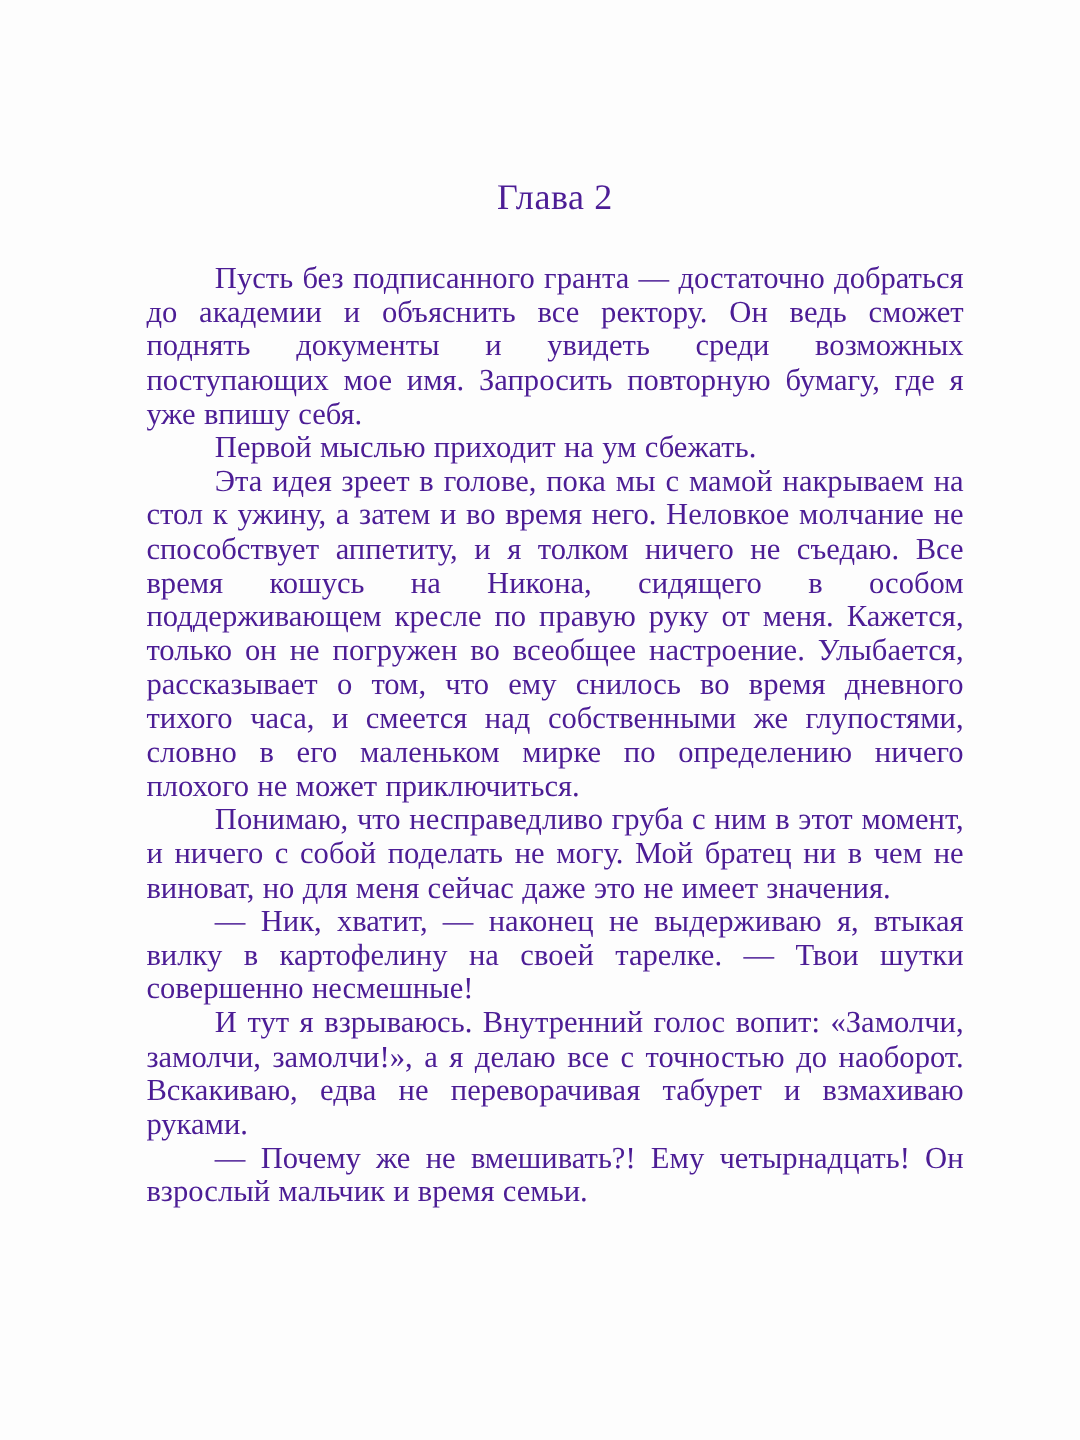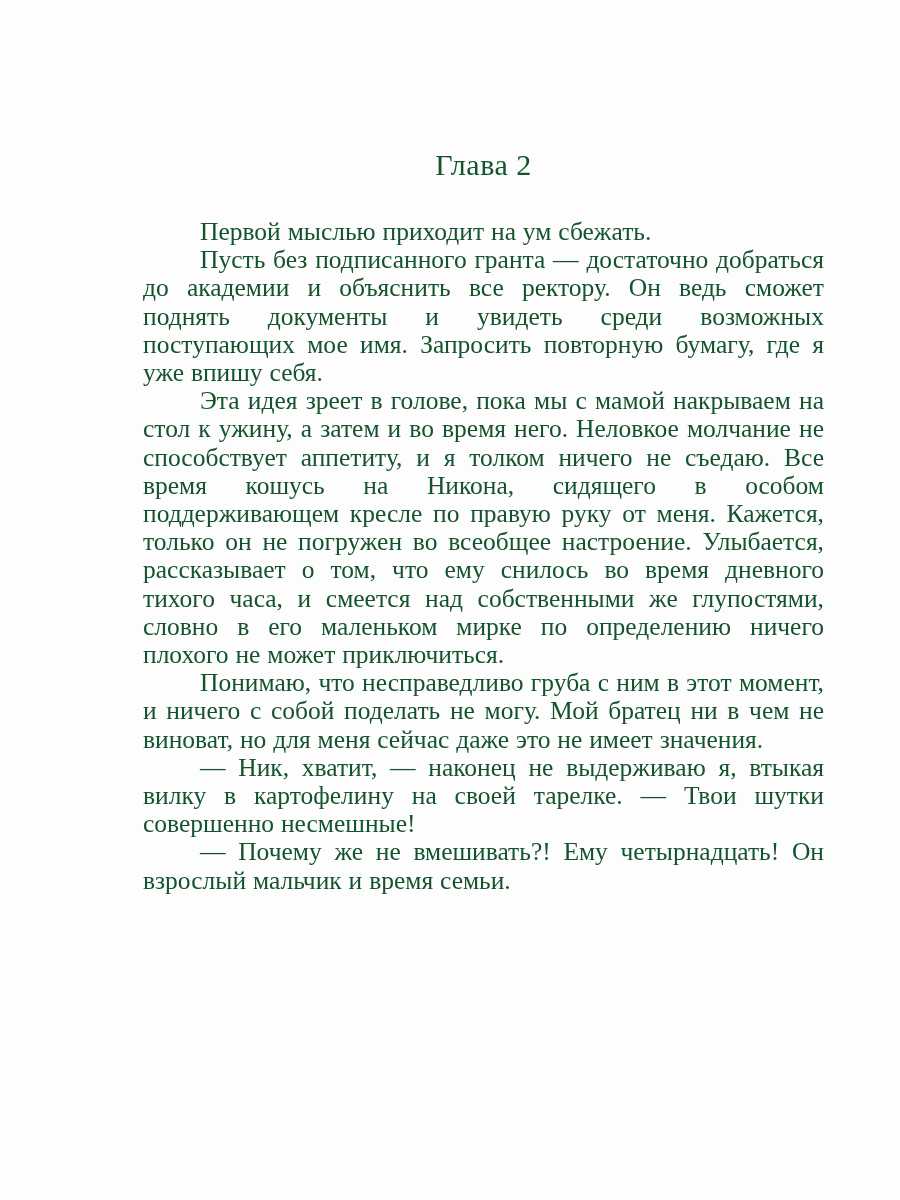--- a/index.html
+++ b/index.html
@@ -38,25 +38,26 @@
     line-height: 28.2px;
     text-align: justify;
     hyphens: auto;
     -webkit-hyphens: auto;
     word-spacing: 0.02em;
   }
 </style>
 </head>
 <body>
 
-<div class="page" style="background: rgb(253, 253, 253); color: #14532d; padding-left: 21px;">
+<div class="page" style="background: rgb(253, 253, 253); color: #4c1d95;">
   <div class="text-block">
     <h1 class="chapter-title">Глава 2</h1>
     <div class="paragraphs">
+        <p>Пусть без подписанного гранта — достаточно добраться до академии и объяснить все ректору. Он ведь сможет поднять документы и увидеть среди возможных поступающих мое имя. Запросить повторную бумагу, где я уже впишу себя.</p>
         <p>Первой мыслью приходит на ум сбежать.</p>
-        <p>Пусть без подписанного гранта — достаточно добраться до академии и объяснить все ректору. Он ведь сможет поднять документы и увидеть среди возможных поступающих мое имя. Запросить повторную бумагу, где я уже впишу себя.</p>
         <p>Эта идея зреет в голове, пока мы с мамой накрываем на стол к ужину, а затем и во время него. Неловкое молчание не способствует аппетиту, и я толком ничего не съедаю. Все время кошусь на Никона, сидящего в особом поддерживающем кресле по правую руку от меня. Кажется, только он не погружен во всеобщее настроение. Улыбается, рассказывает о том, что ему снилось во время дневного тихого часа, и смеется над собственными же глупостями, словно в его маленьком мирке по определению ничего плохого не может приключиться.</p>
         <p>Понимаю, что несправедливо груба с ним в этот момент, и ничего с собой поделать не могу. Мой братец ни в чем не виноват, но для меня сейчас даже это не имеет значения.</p>
         <p>— Ник, хватит, — наконец не выдерживаю я, втыкая вилку в картофелину на своей тарелке. — Твои шутки совершенно несмешные!</p>
+        <p>И тут я взрываюсь. Внутренний голос вопит: «Замолчи, замолчи, замолчи!», а я делаю все с точностью до наоборот. Вскакиваю, едва не переворачивая табурет и взмахиваю руками.</p>
         <p>— Почему же не вмешивать?! Ему четырнадцать! Он взрослый мальчик и время семьи.</p>
       </div>
   </div>
 </div>
 
 </body></html>

